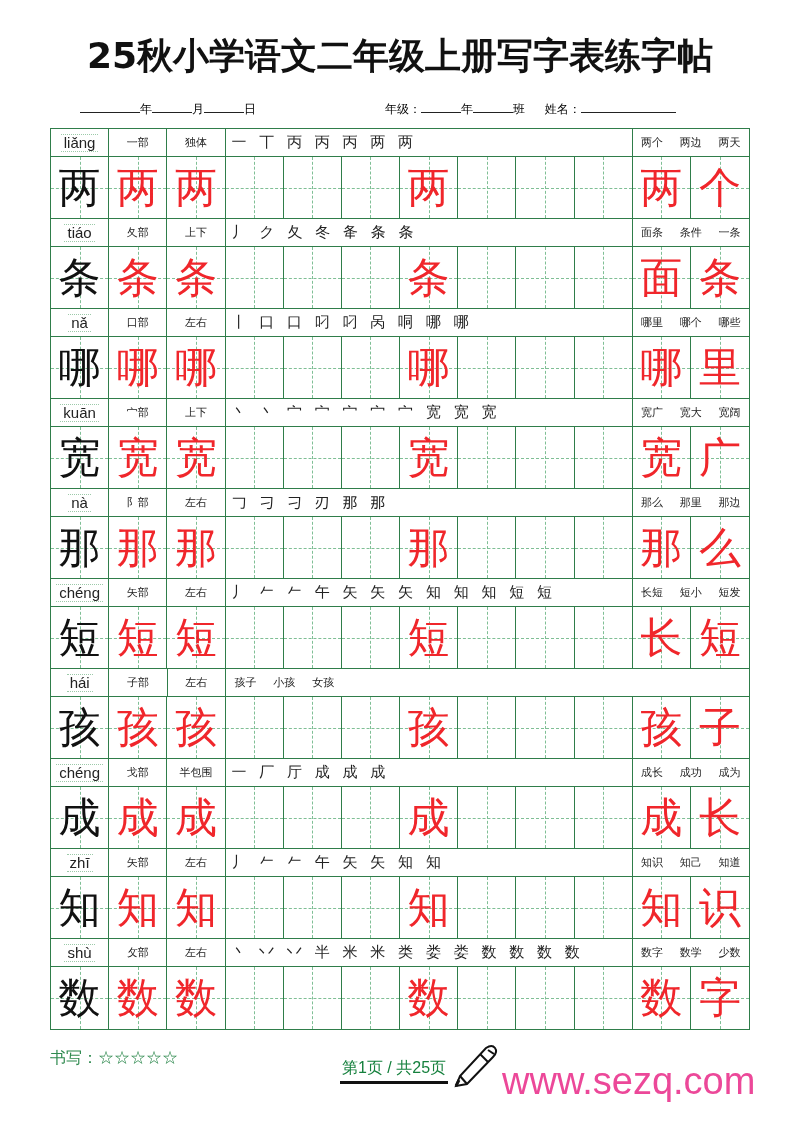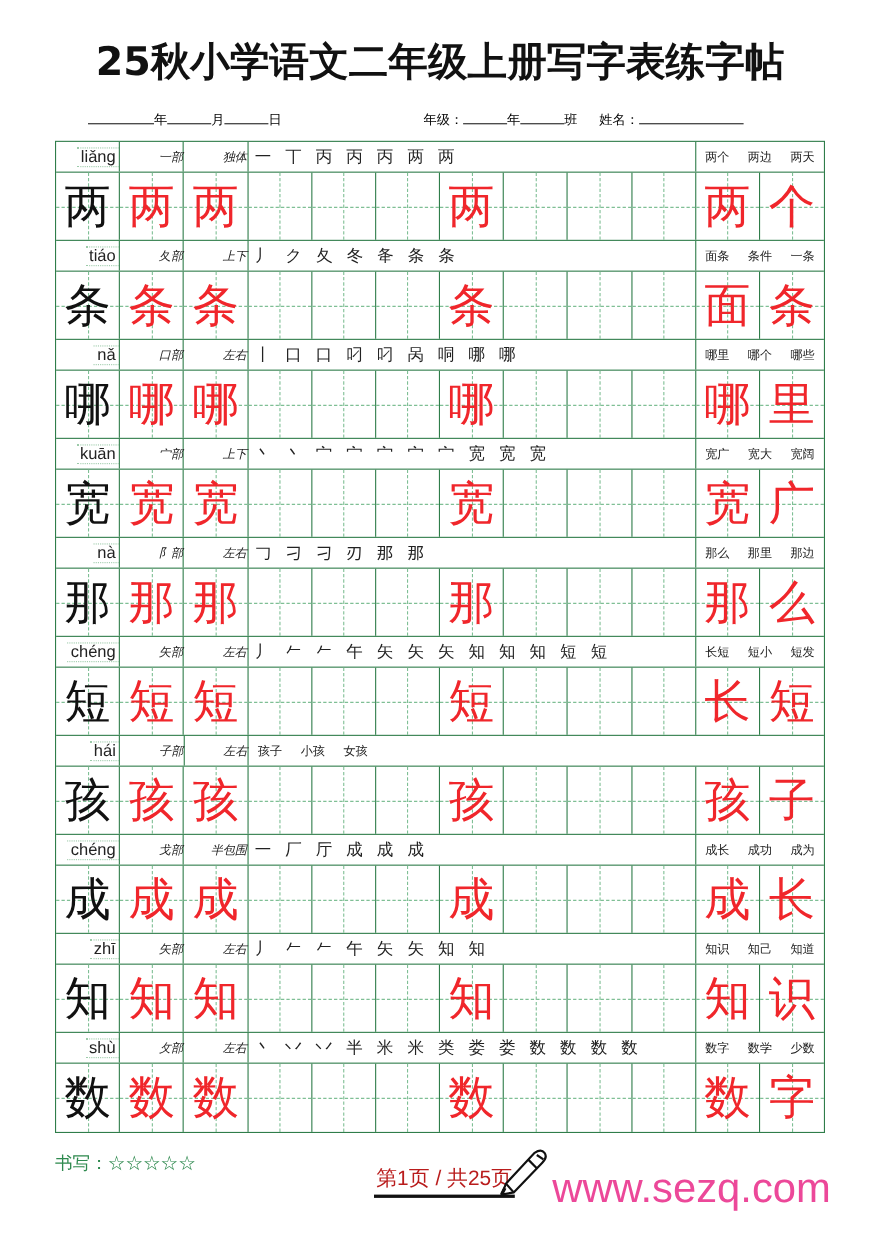--- a/index.html
+++ b/index.html
@@ -3,38 +3,38 @@
 <meta charset="utf-8">
 <style>
   html,body{margin:0;padding:0;background:#fff;}
   body{width:800px;height:1132px;position:relative;overflow:hidden;font-family:"DejaVu Sans",sans-serif;}
   .title{position:absolute;left:0;top:32px;width:800px;text-align:center;font-size:36px;font-weight:bold;color:#111;letter-spacing:0px;font-family:"DejaVu Sans",sans-serif;}
   .subline{position:absolute;top:98px;font-size:12px;color:#000000;font-family:"DejaVu Serif",serif;}
   .blank{display:inline-block;border-bottom:1px solid #222;height:14px;vertical-align:baseline;}
   .sheet{position:absolute;left:50px;top:128px;width:700px;border:1.5px solid #2f7d4a;box-sizing:border-box;}
   .entry{position:relative;}
   .info{display:flex;height:28px;border-bottom:1.5px solid #2f7d4a;box-sizing:border-box;}
-  .info > div{box-sizing:border-box;border-right:1.5px solid #2f7d4a;display:flex;align-items:center;justify-content:flex-end;font-size:11px;color:#222;font-family:"DejaVu Serif",serif;}
+  .info > div{box-sizing:border-box;border-right:1.5px solid #2f7d4a;display:flex;align-items:center;justify-content:center;font-size:11px;color:#222;font-family:"DejaVu Serif",serif;}
   .info > div:last-child{border-right:none;}
   .pinyin{width:58.33px;font-family:"Liberation Sans",sans-serif !important;font-size:15px !important;position:relative;}
   .pinyin span{border:1px dotted #9ccaa9;border-left:none;border-right:none;padding:0 3px;line-height:16px;}
-  .radical,.structure{width:58.33px;font-style:italic;}
+  .radical,.structure{width:58.33px;}
   .strokes{width:408.33px;justify-content:flex-start !important;padding-left:6px;font-size:15px !important;letter-spacing:4px;color:#222;}
   .words{width:116.67px;justify-content:space-around !important;font-size:11px !important;}
   .grid{display:flex;height:62px;border-bottom:1.5px solid #2f7d4a;box-sizing:border-box;}
   .entry:last-child .grid{border-bottom:none;}
   .cell{width:58.33px;height:100%;box-sizing:border-box;border-right:1.5px solid #2f7d4a;position:relative;display:flex;align-items:center;justify-content:center;font-size:42px;font-family:"DejaVu Serif",serif;}
   .cell:last-child{border-right:none;}
   .cell::before{content:"";position:absolute;left:50%;top:0;bottom:0;border-left:1px dashed #7fbf95;}
   .cell::after{content:"";position:absolute;top:50%;left:0;right:0;border-top:1px dashed #7fbf95;}
   .cell span{position:relative;z-index:1;}
   .black{color:#111;}
   .red{color:#f0262b;}
   .footer-rating{position:absolute;left:50px;top:1048px;font-size:16px;color:#2f8a4f;font-family:Liberation Sans, sans-serif;}
-  .footer-page{position:absolute;left:340px;top:1058px;font-size:19px;color:#b91c1c;border-bottom:3px solid #111;padding:0 2px 2px 2px;font-family:"Liberation Sans",sans-serif;}
+  .footer-page{position:absolute;left:340px;top:1058px;font-size:16px;color:#15803d;border-bottom:3px solid #111;padding:0 2px 2px 2px;font-family:"Liberation Sans",sans-serif;}
   .pen{position:absolute;left:450px;top:1042px;}
   .watermark{position:absolute;left:502px;top:1060px;font-size:38px;color:#ec4899;font-family:"Liberation Sans",sans-serif;letter-spacing:0px;}
 </style>
 </head>
 <body>
 
 <div class="title">25秋小学语文二年级上册写字表练字帖</div>
 
 <div class="subline" style="left:80px;">
   <span class="blank" style="width:60px;"></span><span>年</span><span class="blank" style="width:40px;"></span><span>月</span><span class="blank" style="width:40px;"></span><span>日</span>

